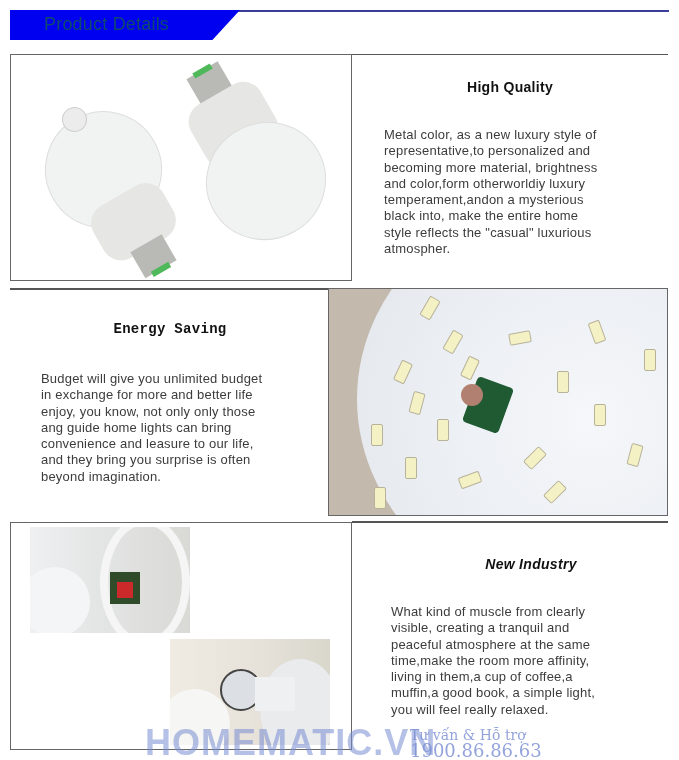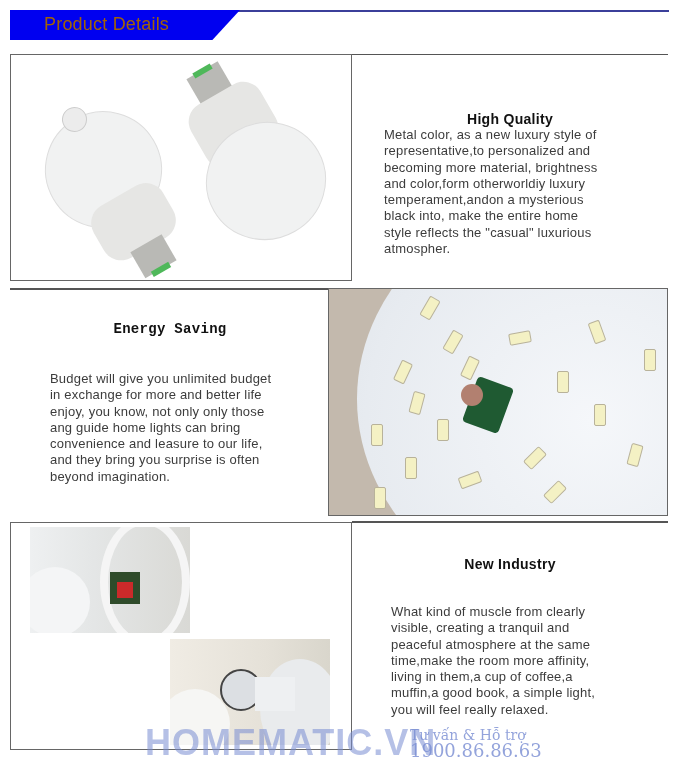--- a/index.html
+++ b/index.html
@@ -1,19 +1,19 @@
 <!DOCTYPE html>
 <html><head>
 <meta charset="utf-8">
 <style>
   * { margin: 0; padding: 0; box-sizing: border-box; }
   body { width: 679px; height: 760px; background: #ffffff; position: relative; overflow: hidden; font-family: "Liberation Sans", sans-serif; color: #3a3a3a; }
   .header-line { position: absolute; left: 10px; top: 10px; width: 659px; height: 2px; background: #3b3f9a; }
   .header-tab { position: absolute; left: 10px; top: 10px; width: 230px; height: 30px; background: #0000f0; clip-path: polygon(0 0, 100% 0, 88% 100%, 0 100%); }
-  .header-title { position: absolute; left: 44px; top: 14px; color: #a16207; font-size: 18px; letter-spacing: 0.2px; }
+  .header-title { position: absolute; left: 44px; top: 14px; color: #0c4a6e; font-size: 18px; letter-spacing: 0.2px; }
   .frame { position: absolute; border: 1px solid #666; background: #fff; }
   .topline { position: absolute; height: 2px; background: #555; }
   .sec-title { position: absolute; font-weight: bold; font-size: 14px; color: #111; text-align: center; letter-spacing: 0.3px; }
   .sec-body { position: absolute; font-size: 13px; line-height: 16.3px; color: #3c3c3c; white-space: pre-line; letter-spacing: 0.2px; }
 
   
   .bulb-img { position: absolute; left: 11px; top: 55px; width: 340px; height: 225px; }
   .pcb-img { position: absolute; left: 328px; top: 288px; width: 340px; height: 228px; background: #c3b9ad; overflow: hidden; border: 1px solid #666; }
   .pcb-disc { position: absolute; left: 28px; top: -110px; width: 520px; height: 440px; border-radius: 50%; background: radial-gradient(circle at 45% 55%, #f5f7fa 0%, #e7ebf0 60%, #d9dee4 100%); }
   .led { position: absolute; width: 12px; height: 22px; background: #f4f1c4; border: 1px solid #b8b29a; border-radius: 2px; }
@@ -45,35 +45,35 @@
       <circle cx="110" cy="52" r="12" fill="#ececec" stroke="#ccc"></circle>
     </g>
 
     <g transform="rotate(-30 240 100)">
       <rect x="222" y="2" width="36" height="30" fill="#b9b9b5"></rect>
       <rect x="230" y="0" width="20" height="6" fill="#4fb85a"></rect>
       <rect x="200" y="30" width="80" height="70" rx="20" fill="#e6e6e4"></rect>
       <ellipse cx="240" cy="130" rx="60" ry="58" fill="#f1f2f2" stroke="#ddd"></ellipse>
     </g>
   </svg>
-  <div class="sec-title" style="left:420px;top:79px;width:180px;margin-top:32px;">High Quality</div>
+  <div class="sec-title" style="left:420px;top:79px;width:180px;">High Quality</div>
   <div class="sec-body" style="left:384px;top:127px;width:285px;">Metal color, as a new luxury style of
 representative,to personalized and
 becoming more material, brightness
 and color,form otherworldiy luxury
 temperament,andon a mysterious
 black into, make the entire home
  style reflects the "casual" luxurious
 atmospher.</div>
 </div>
 
 <div>
   <div class="topline" style="left:10px;top:288px;width:318px;"></div>
   <div class="sec-title" style="left:80px;top:321px;width:180px;font-family:Liberation Mono, monospace;">Energy Saving</div>
-  <div class="sec-body" style="left:50px;top:371px;width:285px;">Budget will give you unlimited budget
+  <div class="sec-body" style="left:41px;top:371px;width:285px;">Budget will give you unlimited budget
 in exchange for more and better life
 enjoy, you know, not only only those
 ang guide home lights can bring
 convenience and leasure to our life,
 and they bring you surprise is often
 beyond imagination.</div>
   <div class="pcb-img">
     <div class="pcb-disc"></div>
     <div class="led" style="left:95px;top:8px;transform:rotate(30deg)"></div>
     <div class="led" style="left:118px;top:42px;transform:rotate(30deg)"></div>
@@ -106,21 +106,21 @@
     <div style="position:absolute;left:70px;top:-10px;width:90px;height:130px;border:8px solid #f5f5f5;border-radius:50%;"></div>
     <div style="position:absolute;left:80px;top:45px;width:30px;height:32px;background:#2f4b2a;"></div>
     <div style="position:absolute;left:87px;top:55px;width:16px;height:16px;background:#cc2a2a;"></div>
   </div>
   <div class="img-b">
     <div style="position:absolute;left:-10px;top:50px;width:70px;height:70px;background:#f6f6f4;border-radius:50%;"></div>
     <div style="position:absolute;left:90px;top:20px;width:80px;height:100px;background:#e9ebed;border-radius:50%;"></div>
     <div style="position:absolute;left:50px;top:30px;width:42px;height:42px;background:#dcdfe3;border-radius:50%;border:2px solid #444;"></div>
     <div style="position:absolute;left:85px;top:38px;width:40px;height:34px;background:#eef0f2;"></div>
   </div>
-  <div class="sec-title" style="left:420px;top:556px;width:180px;">New Industry</div>
+  <div class="sec-title" style="left:441px;top:556px;width:180px;font-style:italic;">New Industry</div>
   <div class="sec-body" style="left:391px;top:604px;width:285px;">What kind of muscle from clearly
 visible, creating a tranquil and
 peaceful atmosphere at the same
 time,make the room more affinity,
 living in them,a cup of coffee,a
 muffin,a good book, a simple light,
 you will feel really relaxed.</div>
 </div>
 
 <div class="watermark">HOMEMATIC.VN</div>

